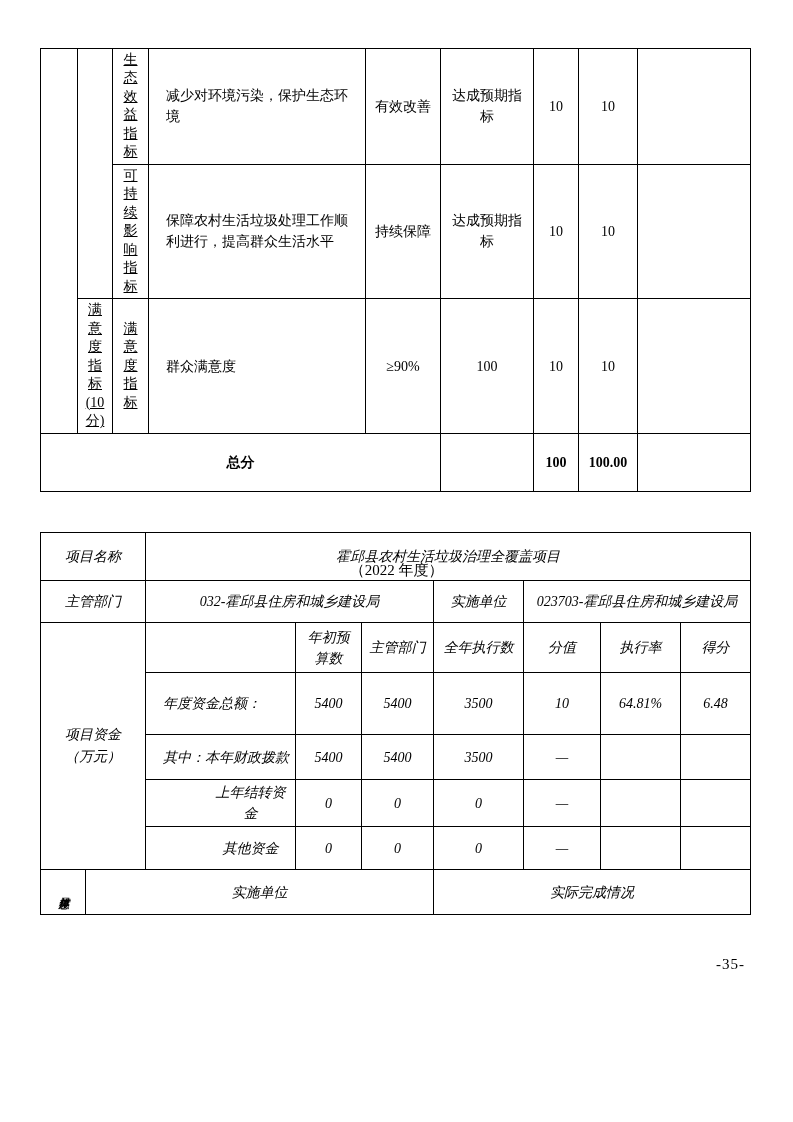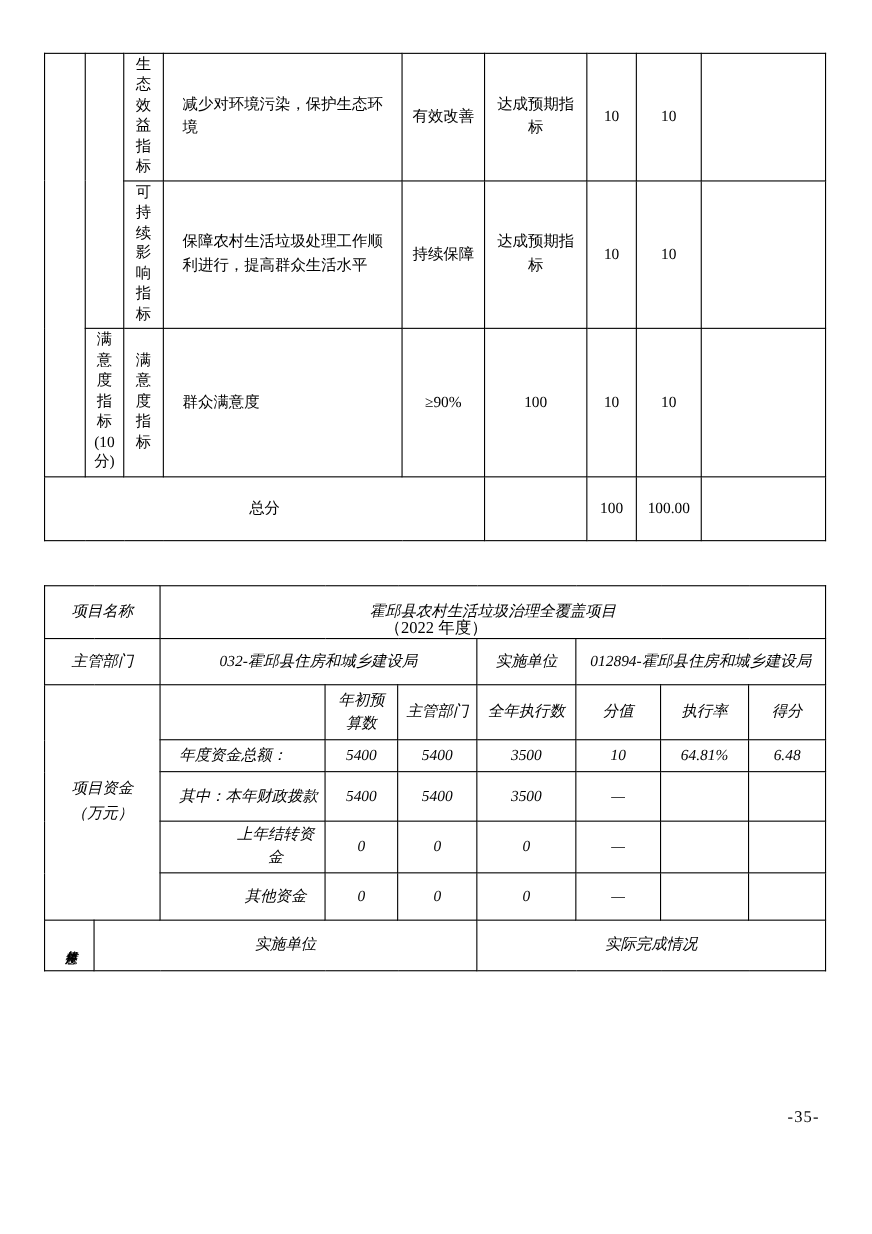--- a/index.html
+++ b/index.html
@@ -19,34 +19,34 @@
     font-size:14px;
     line-height:1.5;
     padding:2px 6px;
     overflow:hidden;
     word-break:break-all;
   }
   .t1 { position:absolute; left:40px; top:48px; width:710px; }
   .t2 { position:absolute; left:40px; top:532px; width:710px;font-style:italic; }
   .left { text-align:left; padding-left:17px; }
   .indent { text-align:center; padding-left:66px; }
-  .bold { font-weight:normal; }
-  .vcell { display:block; width:20px; margin:0 auto; word-break:break-all; line-height:1.32; text-align:center; }
+  .bold { font-weight:bold; }
+  .vcell { display:block; width:20px; margin:0 auto; word-break:break-all; line-height:1.32; text-align:center;text-decoration:underline; }
   .funds-label { display:inline-block; max-width:64px; line-height:1.6; }
   .goal-v {
     display:inline-block;
     writing-mode:vertical-rl;
     text-orientation:upright;
     height:38px;
     font-size:11px;
     line-height:1.25;
     letter-spacing:0;
   }
   .year-title { position:absolute; top:519px; left:0; width:100%; text-align:center; font-size:15px;margin-top:42px; }
-  .pageno { position:absolute; top:1008px; right:48px; font-size:15px; letter-spacing:1px; }
+  .pageno { position:absolute; top:956px; right:48px; font-size:15px; letter-spacing:1px; }
 </style>
 </head>
 <body>
 
 <table class="t1">
   <colgroup>
     <col style="width:37px">
       <col style="width:35px">
       <col style="width:36px">
     <col style="width:217px">
@@ -122,35 +122,35 @@
   </colgroup>
   <tbody>
       <tr style="height:48px">
     <td colspan="2">项目名称</td>
     <td colspan="7">霍邱县农村生活垃圾治理全覆盖项目</td>
   </tr>
   <tr style="height:42px">
     <td colspan="2">主管部门</td>
     <td colspan="3">032-霍邱县住房和城乡建设局</td>
     <td>实施单位</td>
-    <td colspan="3">012894-霍邱县住房和城乡建设局</td>
+    <td colspan="3">023703-霍邱县住房和城乡建设局</td>
   </tr>
   <tr style="height:50px">
     <td colspan="2" rowspan="5">
       <span class="funds-label">项目资金（万元）</span>
     </td>
     <td></td>
     <td>年初预算数</td>
     <td>主管部门</td>
     <td>全年执行数</td>
     <td>分值</td>
     <td>执行率</td>
     <td>得分</td>
   </tr>
-  <tr style="height:29px">
+  <tr style="height:62px">
     <td class="left">年度资金总额：</td>
     <td>5400</td>
     <td>5400</td>
     <td>3500</td>
     <td>10</td>
     <td>64.81%</td>
     <td>6.48</td>
   </tr>
   <tr style="height:45px">
     <td class="left">其中：本年财政拨款</td>

